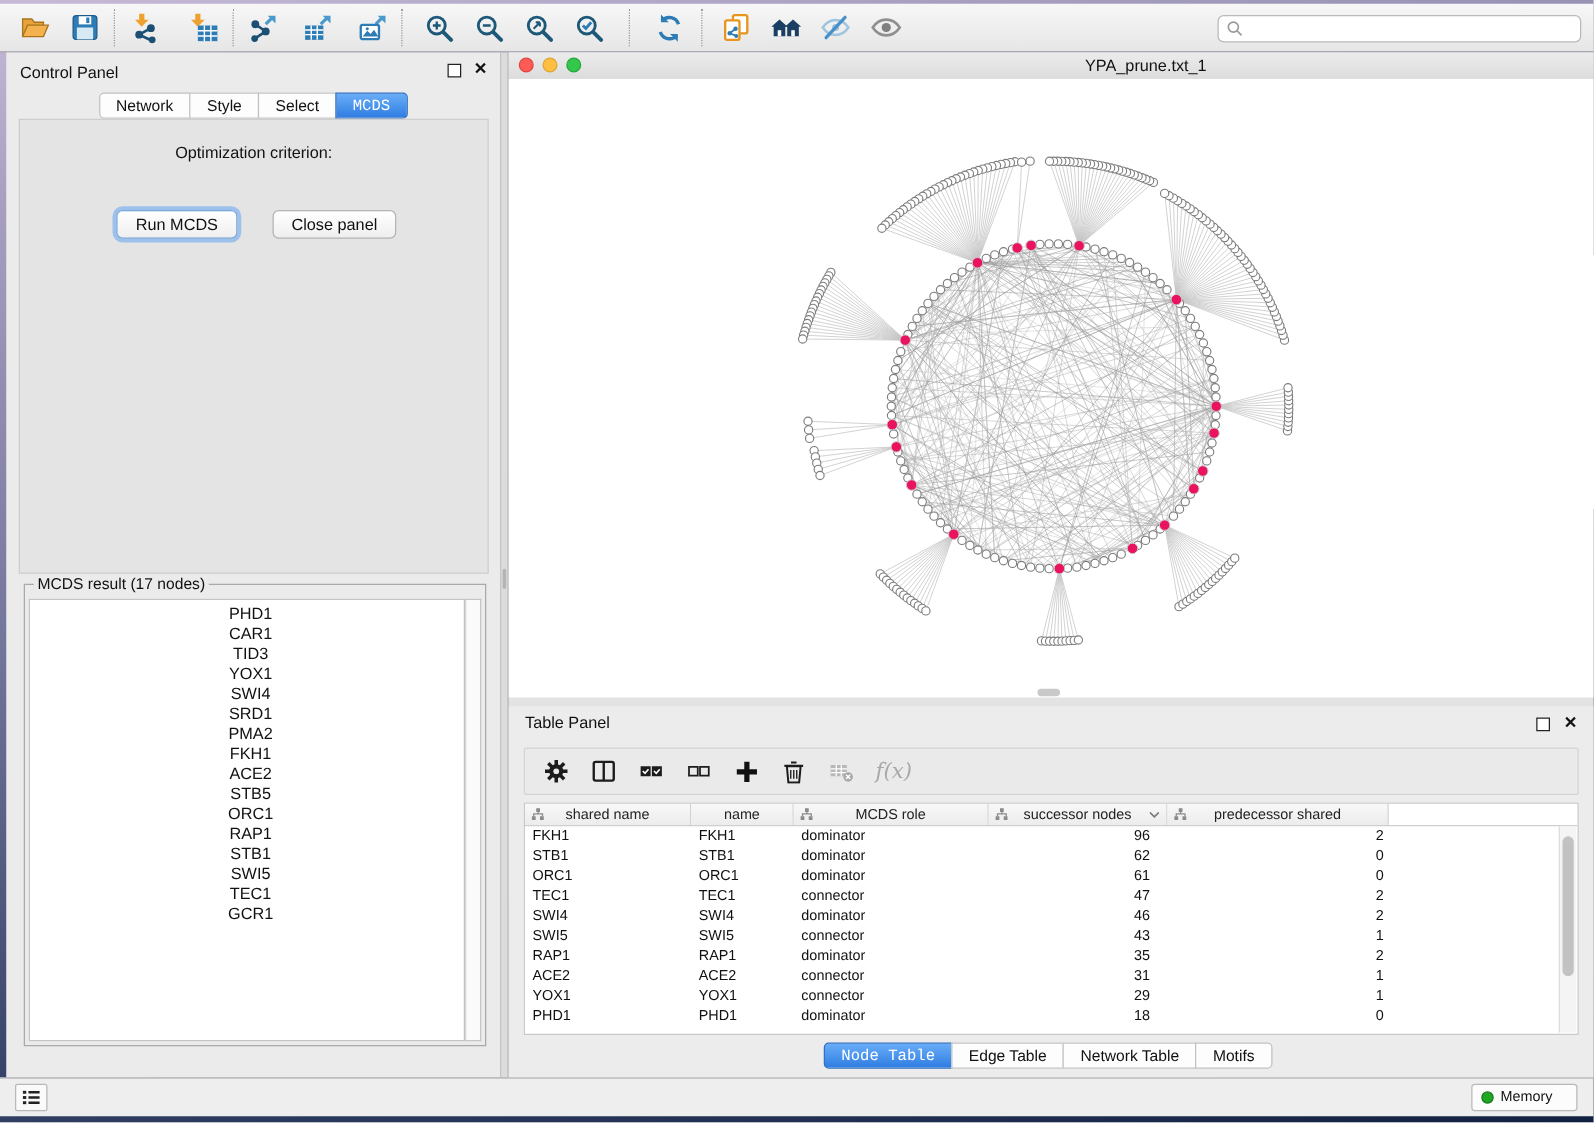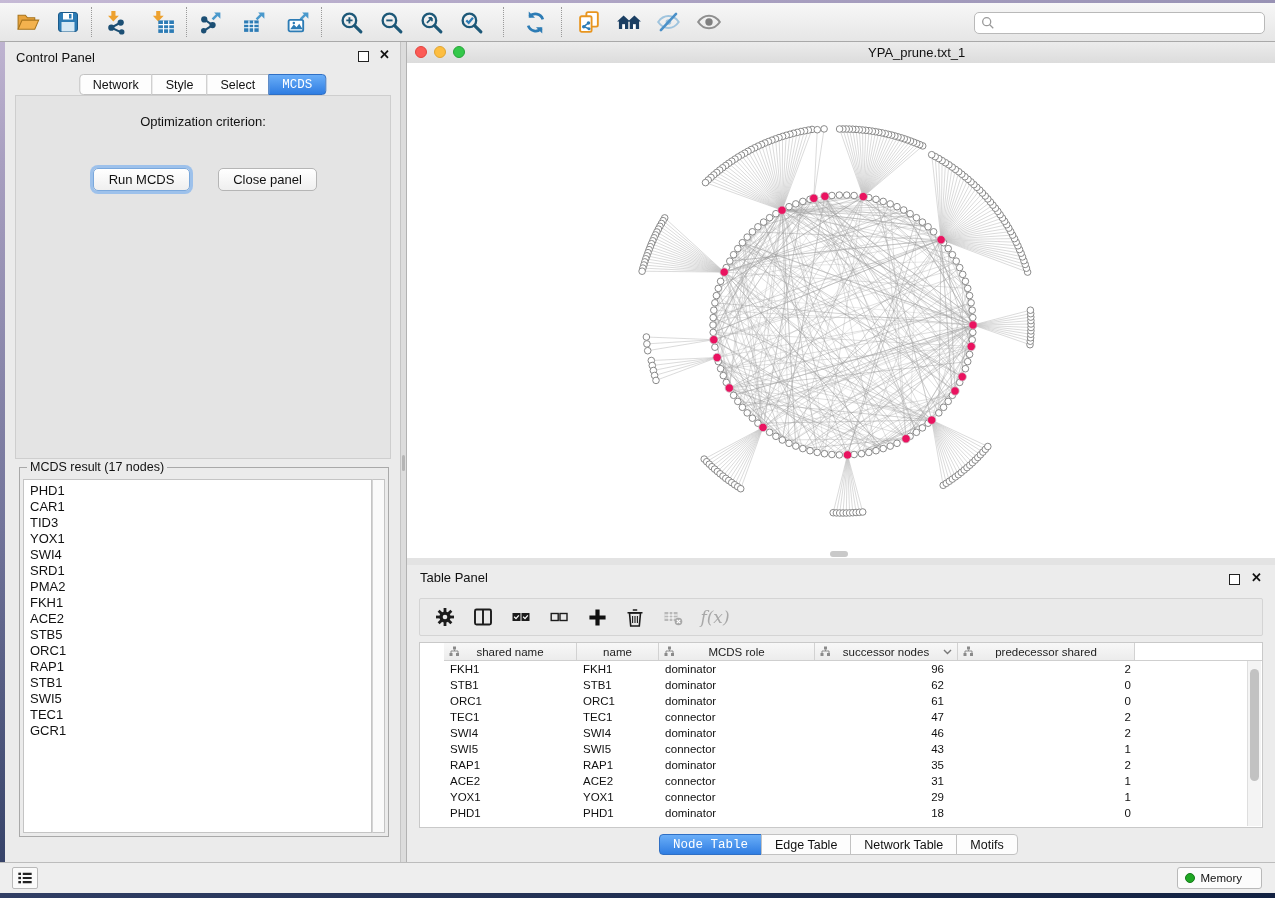--- a/index.html
+++ b/index.html
@@ -30,21 +30,21 @@
   .opt-label{margin-top:18px;text-align:center;font-size:13px;}
   .dropdown{position:absolute;left:29px;top:38px;width:311px;height:23px;background:#fff;border:1px solid #b3b3b3;border-radius:5px;box-sizing:border-box;}
   .dropdown .val{position:absolute;left:10px;top:0;line-height:21px;font-size:13px;white-space:nowrap;}
   .stepper{position:absolute;right:1px;top:1px;width:19px;height:19px;border-radius:4px;background:linear-gradient(#7db8f8,#2a72d8);}
   .stepper i{position:absolute;left:5px;width:0;height:0;border-left:4.5px solid transparent;border-right:4.5px solid transparent;}
   .stepper .up{top:3px;border-bottom:5px solid #fff;}
   .stepper .dn{bottom:3px;border-top:5px solid #fff;}
   .mac-btn{position:absolute;height:23px;background:linear-gradient(#ffffff,#efefef);border:1px solid #b5b5b5;border-radius:5px;
     font-size:13px;color:#111;font-family:inherit;}
   .focusring{box-shadow:0 0 0 3px rgba(110,170,240,.6);border-color:#7aa8dc;}
-  .result-box{position:absolute;left:14px;top:425px;width:370px;height:370px;border:1px solid #a9a9a9;background:#ebebeb;box-sizing:border-box;}
+  .result-box{position:absolute;left:14px;top:425px;width:370px;height:370px;border:1px solid #a9a9a9;background:#ebebeb;box-sizing:border-box;text-align:center;}
   .result-legend{position:absolute;top:-8px;left:7px;background:#ebebeb;padding:0 3px;font-size:12.5px;}
   .result-list{position:absolute;left:3px;top:11px;right:16px;bottom:3px;background:#fff;border:1px solid #c4c4c4;overflow:hidden;padding-top:3px;box-sizing:border-box;}
   .result-scroll{position:absolute;right:3px;top:11px;width:13px;bottom:3px;background:#fafafa;border:1px solid #c4c4c4;border-left:1px solid #d4d4d4;box-sizing:border-box;}
   .mcds-item{padding-left:6px;font-size:13px;line-height:16px;}
   
   .splitter{position:absolute;left:400px;top:42px;width:7px;height:820px;background:#dcdcdc;border-left:1px solid #c4c4c4;border-right:1px solid #b2b2b2;box-sizing:border-box;}
   .splitter .knob{position:absolute;top:413px;left:1px;width:3px;height:16px;background:#b5b5b5;border-radius:2px;}
   
   .right-bg{position:absolute;left:407px;top:42px;width:868px;height:820px;background:#e3e3e3;}
   .net-window{position:absolute;left:407px;top:42px;width:868px;height:516px;}
@@ -57,21 +57,21 @@
   .net-canvas{position:absolute;left:0;top:21px;width:868px;height:495px;background:#fff;}
   .hscroll-thumb{position:absolute;left:423px;bottom:1px;width:18px;height:6px;background:#c9c9c9;border-radius:3px;}
   
   .table-panel{position:absolute;left:407px;top:565px;width:868px;height:297px;background:#ececec;}
   .tp-title{position:absolute;left:13px;top:5px;font-size:13px;}
   .tp-float{right:35px;}.tp-close{right:13px;}
   .tp-toolbar{position:absolute;left:12px;top:33px;width:844px;height:38px;background:#eaeaea;border:1px solid #d4d4d4;border-radius:2px;
     display:flex;align-items:center;box-sizing:border-box;}
   .ticon{width:38px;display:flex;justify-content:center;align-items:center;background:none;border:0;padding:0;height:30px;}
   .fx{font-family:"DejaVu Serif",serif;font-style:italic;font-size:17px;color:#a8a8a8;}
-  .tp-table{position:absolute;left:12px;top:77px;width:844px;height:186px;background:#fff;border:1px solid #c9c9c9;overflow:hidden;box-sizing:border-box;padding-left:24px;}
+  .tp-table{position:absolute;left:12px;top:77px;width:844px;height:186px;background:#fff;border:1px solid #c9c9c9;overflow:hidden;box-sizing:border-box;}
   .tp-thead{display:flex;height:17px;border-bottom:1px solid #cfcfcf;}
   .hcell{box-sizing:border-box;background:linear-gradient(#f8f8f8,#ececec);border-right:1px solid #d2d2d2;
     display:flex;align-items:center;justify-content:center;font-size:11.5px;color:#222;position:relative;}
   .hcell .org{position:absolute;left:5px;top:3px;}
   .hcell .sort{position:absolute;right:5px;top:6px;}
   .c0{width:133px;}.c1{width:82px;}.c2{width:156px;}.c3{width:143px;}.c4{width:177px;}
   .trow{display:flex;height:16px;align-items:center;}
   .tcell{box-sizing:border-box;padding-left:6px;white-space:nowrap;overflow:hidden;font-size:11.5px;}
   .tcell.num{text-align:right;padding-left:0;}
   .tcell.c3{padding-right:14px;}

